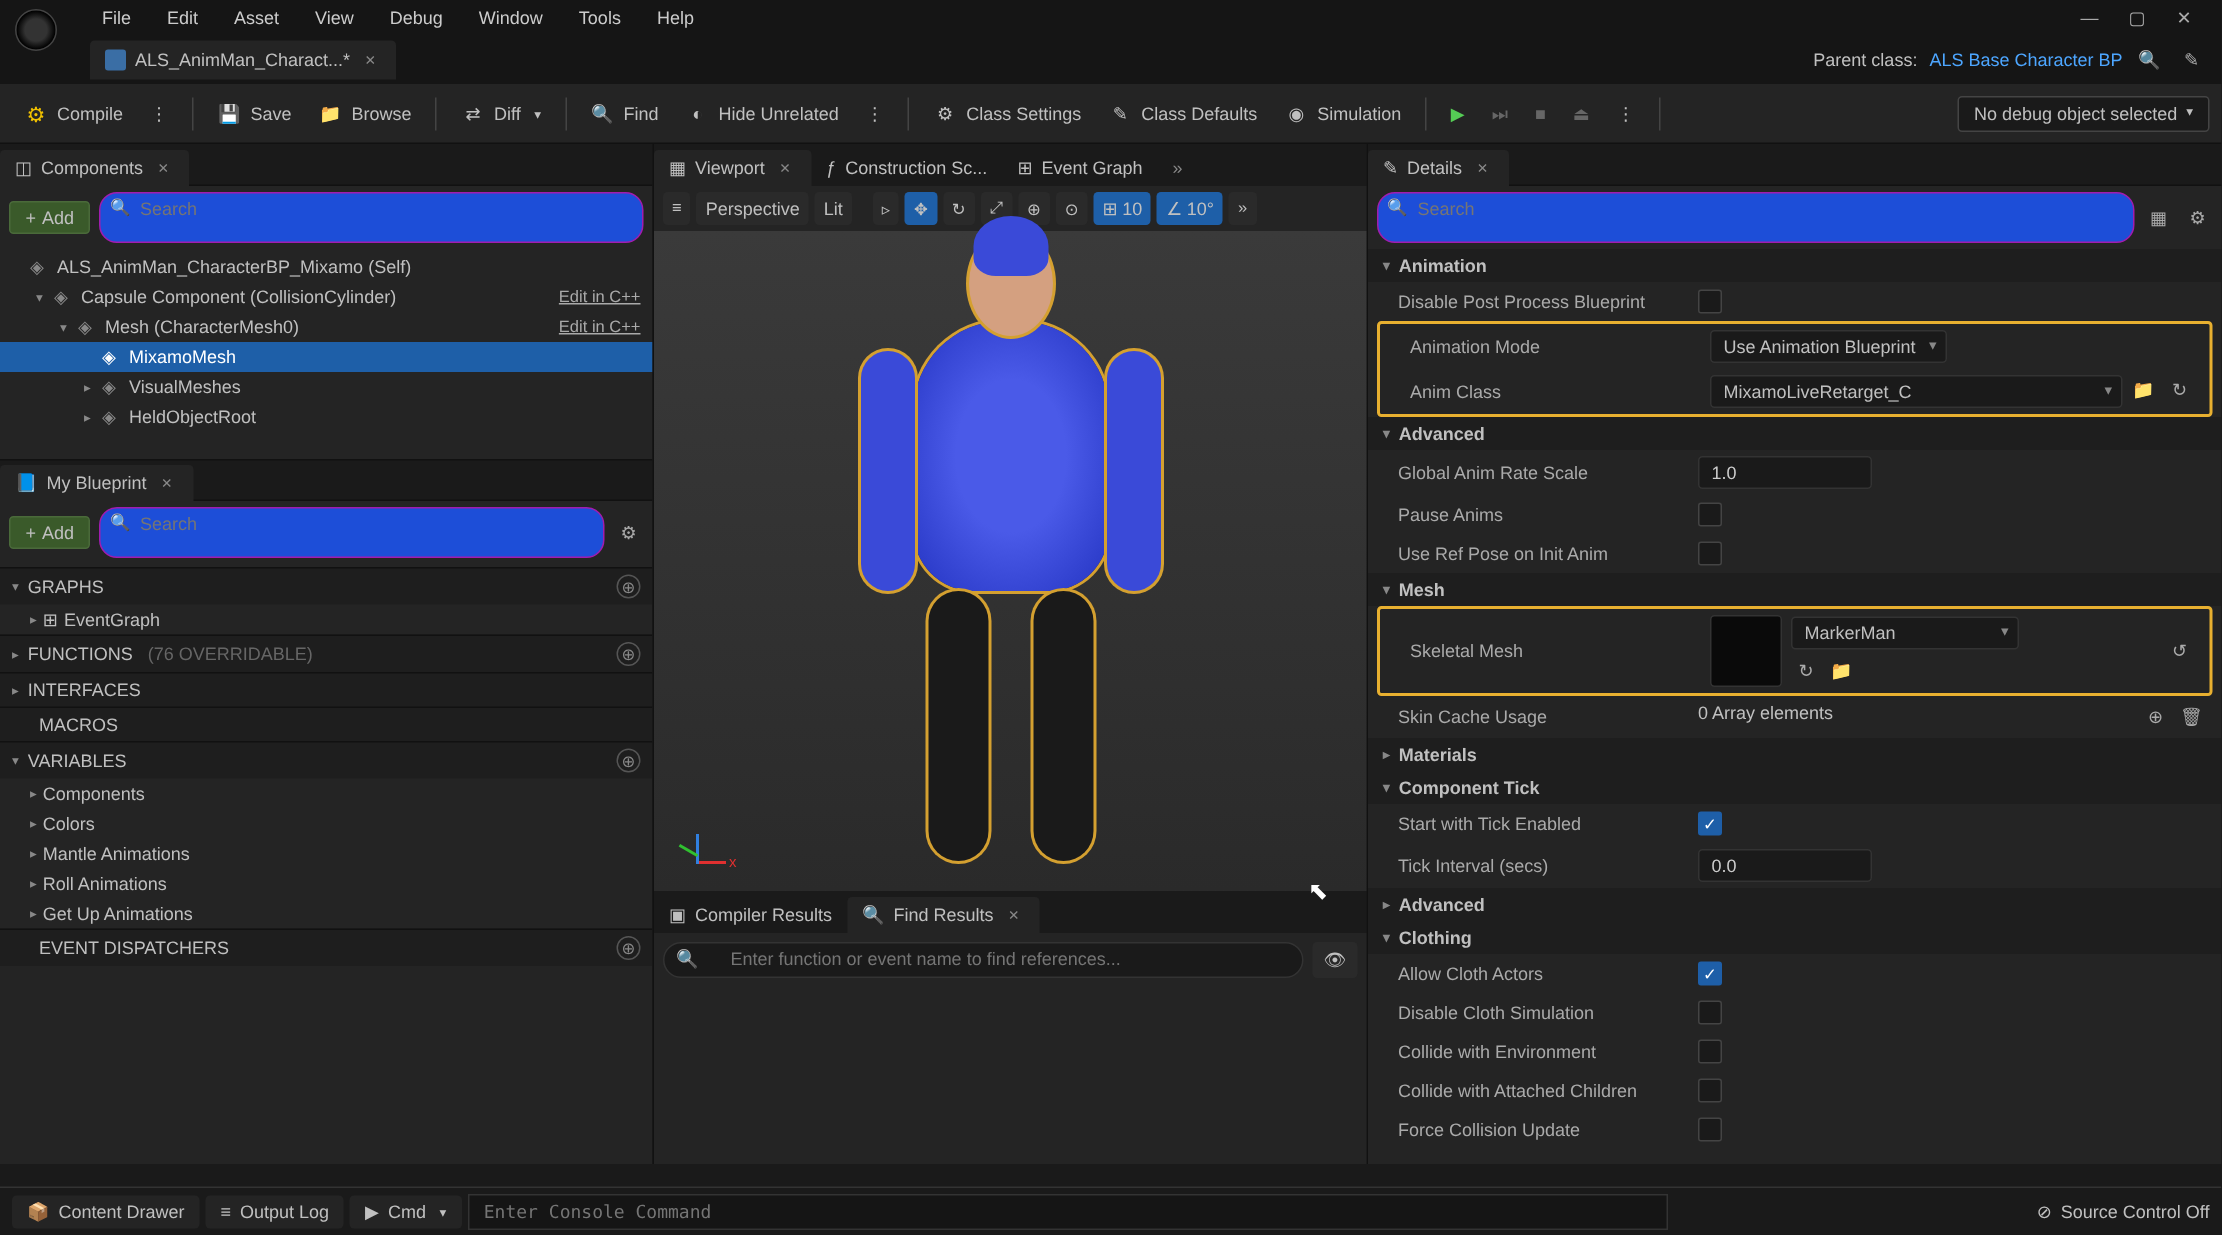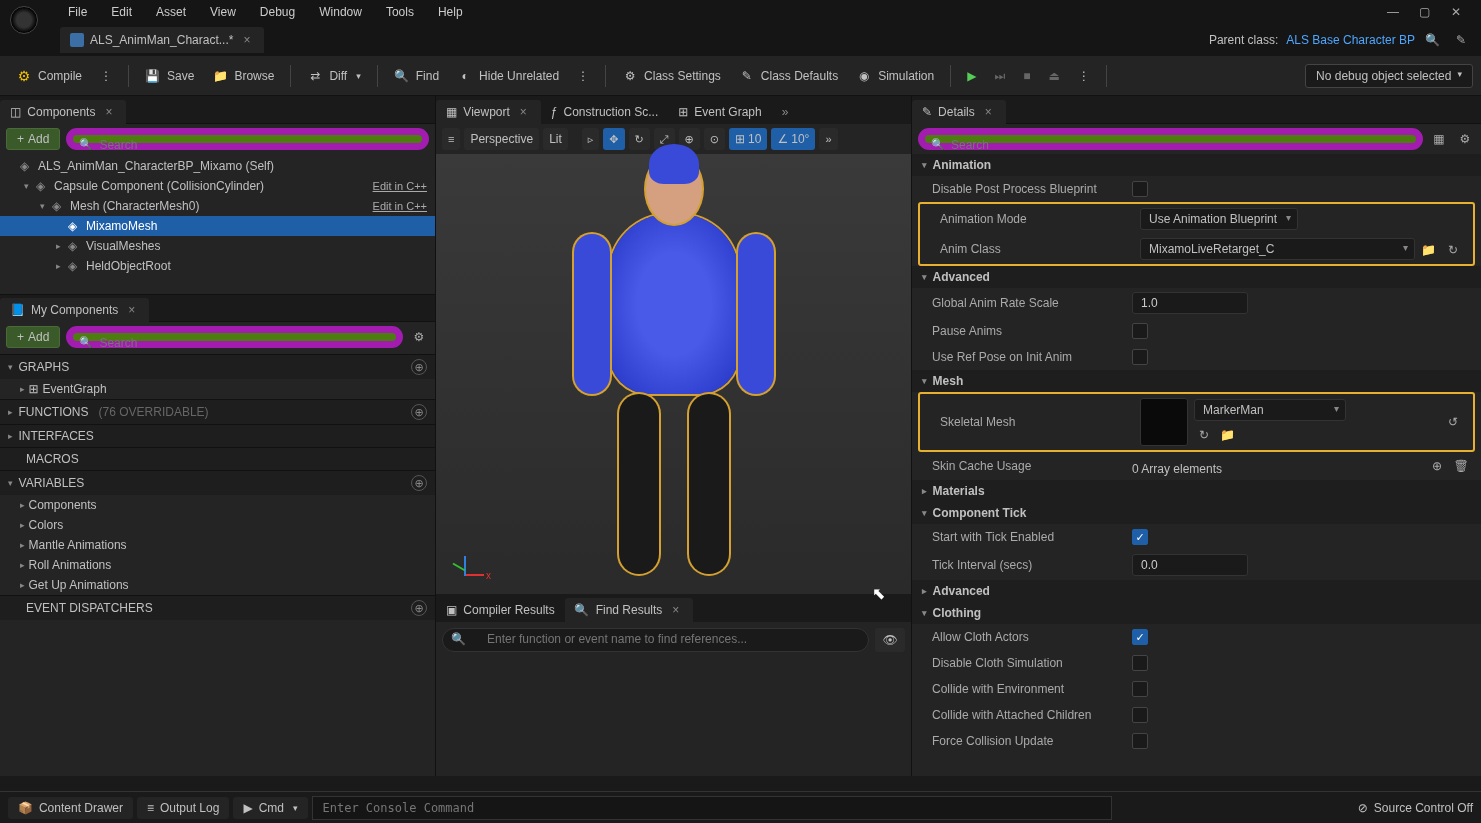--- a/index.html
+++ b/index.html
@@ -21,21 +21,21 @@
 .sep{width:1px;height:22px;background:#444;margin:0 6px}
 .compile-icon{color:#f0c000;font-size:14px}
 .play-btn{color:#5c5;font-size:12px}
 .debug-select{margin-left:auto;background:#1a1a1a;border:1px solid #444;padding:4px 10px;border-radius:3px;display:flex;align-items:flex-start;gap:6px;cursor:pointer}
 .main{display:flex;height:680px}
 .left-col{width:435px;background:#242424;display:flex;flex-direction:column}
 .panel-tab{height:28px;background:#1a1a1a;display:flex;align-items:center;border-bottom:1px solid #111}
 .ptab{padding:4px 10px;background:#242424;display:flex;align-items:center;gap:6px;height:24px;margin-top:4px;border-radius:3px 3px 0 0}
 .panel-header{display:flex;align-items:center;padding:4px 6px;gap:6px;background:#242424}
 .add-btn{background:#3a5a2a;color:#cfc;padding:3px 10px;border-radius:3px;cursor:pointer;display:flex;align-items:center;gap:4px;border:1px solid #4a6a3a}
-.search-box{flex:1;background:#4d7c0f;border:7px solid #a21caf;border-radius:12px;padding:3px 8px 3px 26px;color:#888;height:22px;position:relative}
+.search-box{flex:1;background:#1d4ed8;border:1px solid #a21caf;border-radius:12px;padding:3px 8px 3px 26px;color:#888;height:34px;position:relative}
 .search-box::before{content:"🔍";position:absolute;left:6px;top:3px;font-size:11px;color:#666}
 .tree{flex:1;overflow-y:auto;padding:2px 0}
 .tree-row{display:flex;align-items:center;padding:3px 8px;cursor:pointer;position:relative}
 .tree-row.selected{background:#1e5fa8;color:#fff}
 .tree-row.selected *{color:#fff}
 .tree-indent{display:inline-block}
 .tree-arrow{width:12px;color:#888;font-size:9px}
 .tree-icon{width:14px;height:14px;margin-right:4px;color:#888}
 .tree-edit{margin-left:auto;color:#aaa;text-decoration:underline;font-size:11px}
 .section-header{background:#1e1e1e;padding:4px 8px;display:flex;align-items:center;gap:6px;cursor:pointer;border-top:1px solid #111}
@@ -66,21 +66,21 @@
 .bottom-tabs{height:28px;background:#1a1a1a;display:flex;align-items:center}
 .find-bar{padding:6px;background:#242424;display:flex;gap:6px}
 .find-input{flex:1;background:#1a1a1a;border:1px solid #333;border-radius:12px;padding:3px 8px 3px 26px;color:#888;height:24px;position:relative}
 .find-btn{width:30px;background:#2a2a2a;border-radius:3px;display:flex;align-items:center;justify-content:center;cursor:pointer}
 .right-col{width:569px;background:#242424;display:flex;flex-direction:column}
 .details-body{flex:1;overflow-y:auto}
 .cat-header{background:#1e1e1e;padding:4px 10px;display:flex;align-items:center;gap:6px;cursor:pointer;font-weight:bold;color:#ddd}
 .cat-header .arrow{font-size:9px;color:#888}
 .prop-row{display:flex;align-items:center;padding:4px 0 4px 20px;min-height:26px}
 .prop-label{width:200px;color:#aaa}
-.prop-value{flex:1;display:flex;align-items:flex-end;gap:4px;padding-right:10px}
+.prop-value{flex:1;display:flex;align-items:flex-start;gap:4px;padding-right:10px}
 .dropdown{background:#1a1a1a;border:1px solid #333;border-radius:3px;padding:3px 20px 3px 8px;position:relative;cursor:pointer;min-width:130px}
 .dropdown::after{content:"▾";position:absolute;right:6px;top:3px;color:#888;font-size:10px}
 .text-input{background:#1a1a1a;border:1px solid #333;border-radius:3px;padding:3px 8px;width:116px;color:#ccc}
 .checkbox{width:16px;height:16px;background:#1a1a1a;border:1px solid #444;border-radius:2px;display:flex;align-items:center;justify-content:center;cursor:pointer}
 .checkbox.checked::after{content:"✓";color:#fff;font-size:11px}
 .checkbox.checked{background:#1e5fa8;border-color:#1e5fa8}
 .highlight-box{border:2px solid #e8b030;border-radius:3px;margin:0 6px}
 .asset-picker{display:flex;align-items:center;gap:6px}
 .asset-thumb{width:48px;height:48px;background:#0a0a0a;border:1px solid #333;border-radius:3px}
 .icon-btn{width:20px;height:20px;display:flex;align-items:center;justify-content:center;cursor:pointer;color:#aaa;border-radius:3px}
@@ -238,21 +238,21 @@
           <span class="tree-indent" style="width:48px"></span>
           <span class="tree-arrow">▸</span>
           <span class="tree-icon">◈</span>
           <span>HeldObjectRoot</span>
         </div>
       </div>
 
     <div class="panel-tab" style="border-top:1px solid #111">
       <div class="ptab">
         <span>📘</span>
-        <span>My Components</span>
+        <span>My Blueprint</span>
         <span class="close-x">×</span>
       </div>
     </div>
     <div class="panel-header">
       <div class="add-btn">
           <span>+</span>
           <span>Add</span>
         </div>
       <div class="search-box"><input type="text" style="background: none; border: none; width: 100%; color: rgb(204, 204, 204); outline: none;" placeholder="Search"></div>
       <div class="icon-btn">⚙</div>

